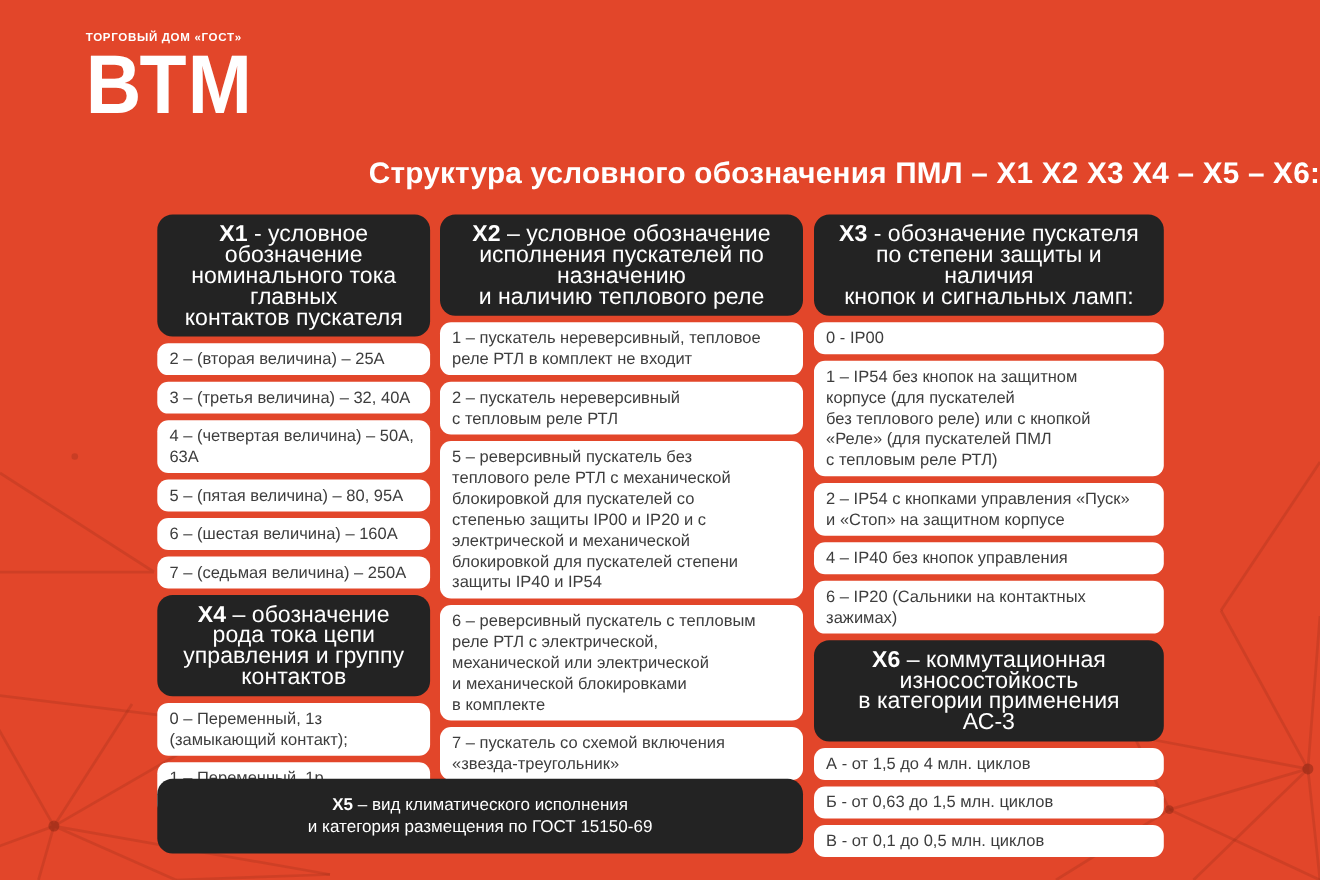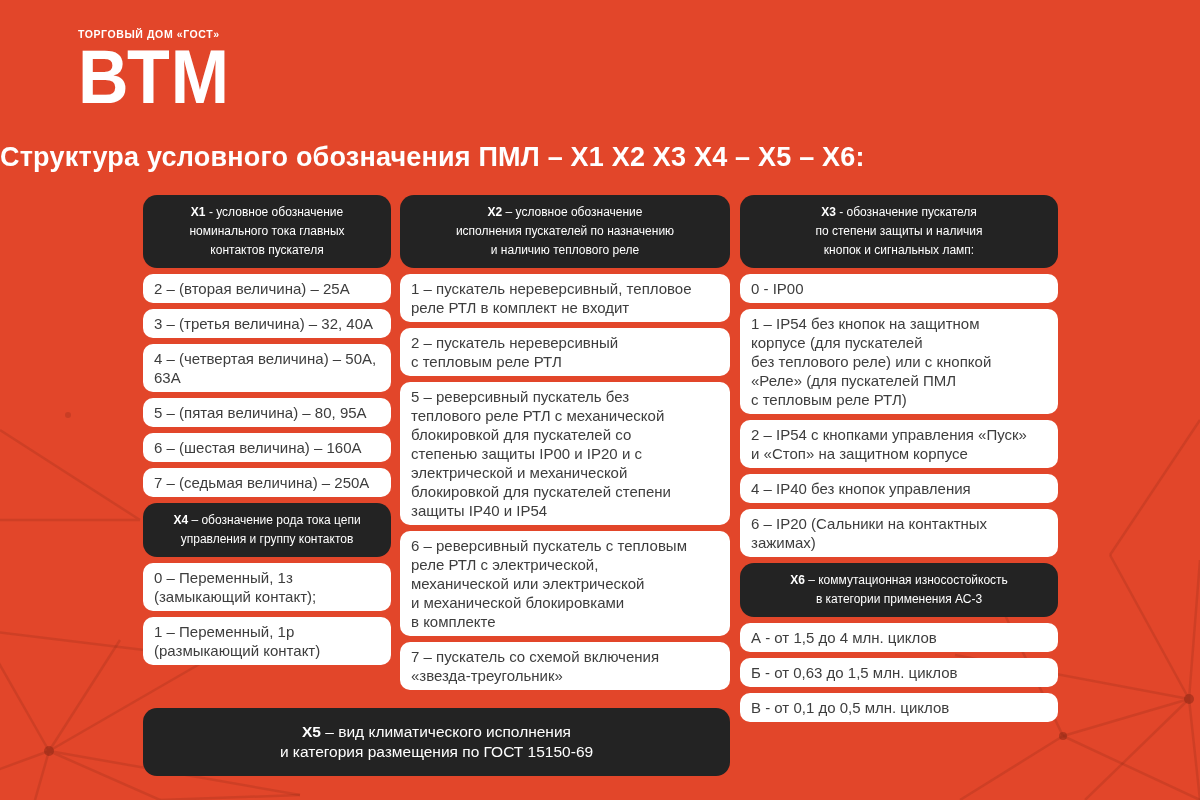--- a/index.html
+++ b/index.html
@@ -14,33 +14,33 @@
   .logo{position:absolute;left:78px;top:28px;color:#FFFFFF;}
   .logo .tagline{
     font-size:10.5px;font-weight:bold;letter-spacing:0.6px;white-space:nowrap;
   }
   .logo .brand{
     font-size:70px;font-weight:900;line-height:0.98;letter-spacing:1px;
     transform:scaleY(1.08);transform-origin:top left;
   }
   .title{
     position:absolute;top:142px;left:0;width:1200px;
-    text-align:left;color:#FFFFFF;
+    text-align:right;color:#FFFFFF;
     font-size:27px;font-weight:bold;letter-spacing:0.2px;
   }
   .col{position:absolute;top:195px;display:flex;flex-direction:column;gap:6px;}
   .col1{left:143px;width:248px;}
   .col2{left:400px;width:330px;}
   .col3{left:740px;width:318px;}
   .hdr{
     background:#232323;color:#FFFFFF;
     border-radius:14px;
     padding:8px 20px;
     text-align:center;
-    font-size:12px;line-height:19px;
+    font-size:21px;line-height:19px;
     white-space:pre-line;
     box-sizing:border-box;
   }
   .card{
     background:#FFFFFF;color:#3D3D3D;
     border-radius:10px;
     padding:5px 11px;
     font-size:15px;line-height:19px;
     white-space:pre-line;
     box-sizing:border-box;

